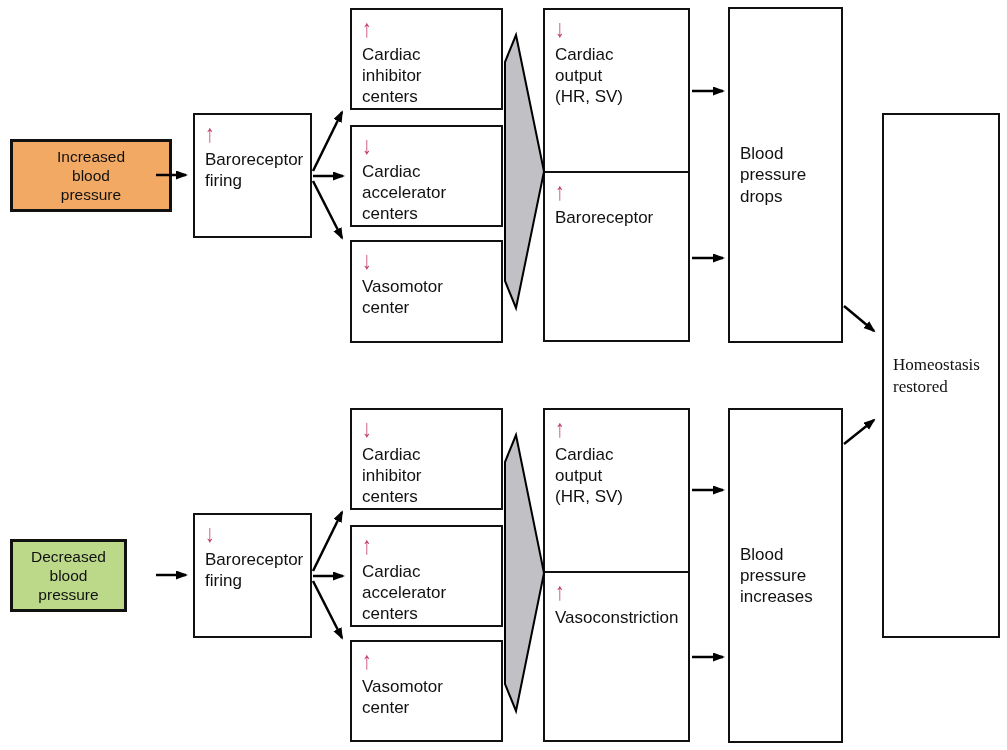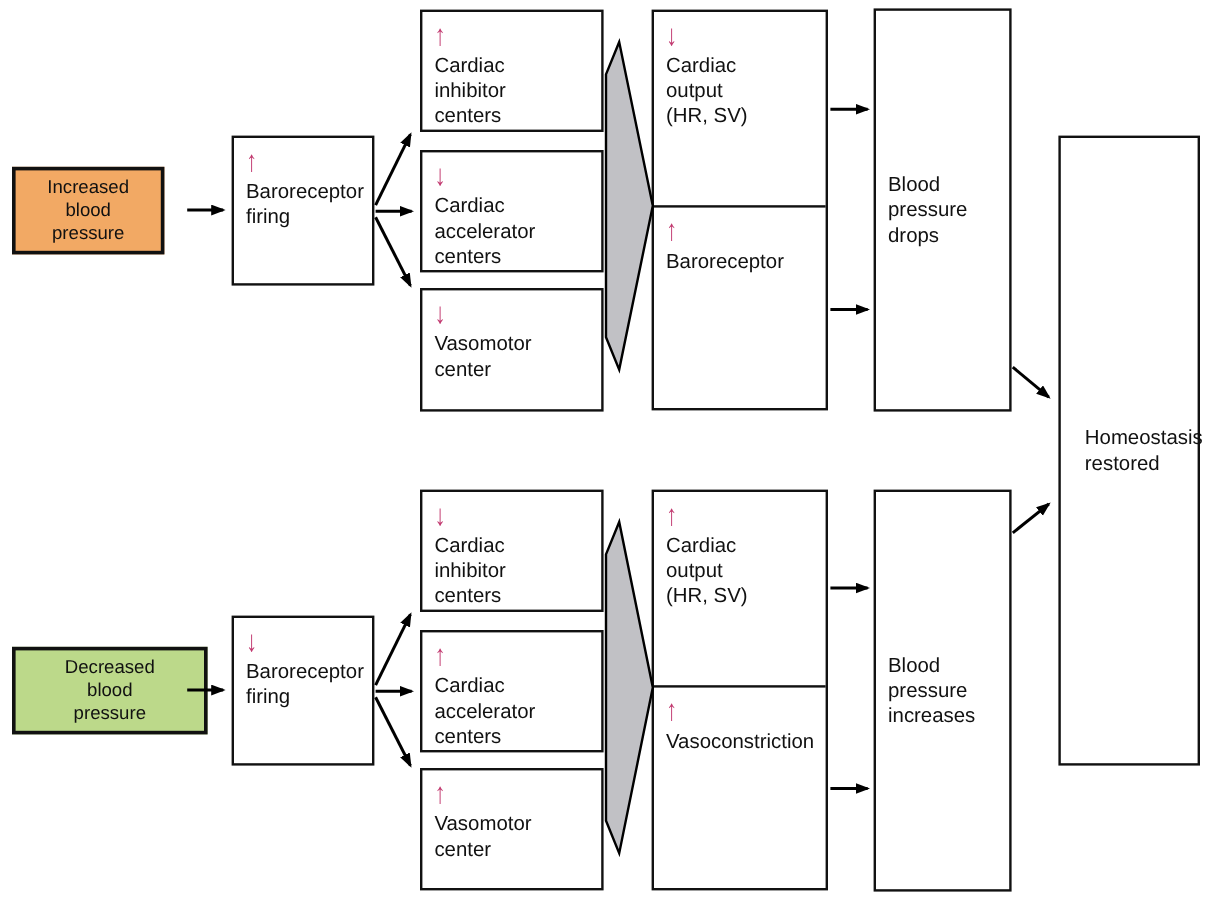--- a/index.html
+++ b/index.html
@@ -52,21 +52,21 @@
   #arrow-layer{
     position:absolute;left:0;top:0;width:1007px;height:750px;
     pointer-events:none;
   }
 </style>
 </head>
 <body>
 
 <div id="canvas">
 
-  <div class="box stimulus" style="left:10px;top:139px;width:127px;height:73px;background:#F2A964;">
+  <div class="box stimulus" style="left:10px;top:139px;width:162px;height:73px;background:#F2A964;">
     <span class="lbl">Increased
 blood
 pressure</span>
   </div>
 
   <div class="box note" style="left:193px;top:113px;width:119px;height:125px;">
     <span class="arrow-row"><span class="pink-arrow">↑</span></span>
     <span class="lbl">Baroreceptor
 firing</span>
   </div>
@@ -103,26 +103,26 @@
       <span class="lbl">Baroreceptor</span>
     </div>
   </div>
 
   <div class="box vcenter" style="left:728px;top:7px;width:115px;height:336px;">
     <span class="lbl">Blood
 pressure
 drops</span>
   </div>
 
-  <div class="box vcenter" style="left:882px;top:113px;width:118px;height:525px;padding-left:20px;">
+  <div class="box vcenter" style="left:882px;top:113px;width:118px;height:525px;padding-left:9px;font-family:Liberation Serif, serif;">
     <span class="lbl">Homeostasis
 restored</span>
   </div>
 
-  <div class="box stimulus" style="left:10px;top:539px;width:163px;height:73px;background:#BCD98A;">
+  <div class="box stimulus" style="left:10px;top:539px;width:117px;height:73px;background:#BCD98A;">
     <span class="lbl">Decreased
 blood
 pressure</span>
   </div>
 
   <div class="box note" style="left:193px;top:513px;width:119px;height:125px;">
     <span class="arrow-row"><span class="pink-arrow">↓</span></span>
     <span class="lbl">Baroreceptor
 firing</span>
   </div>

